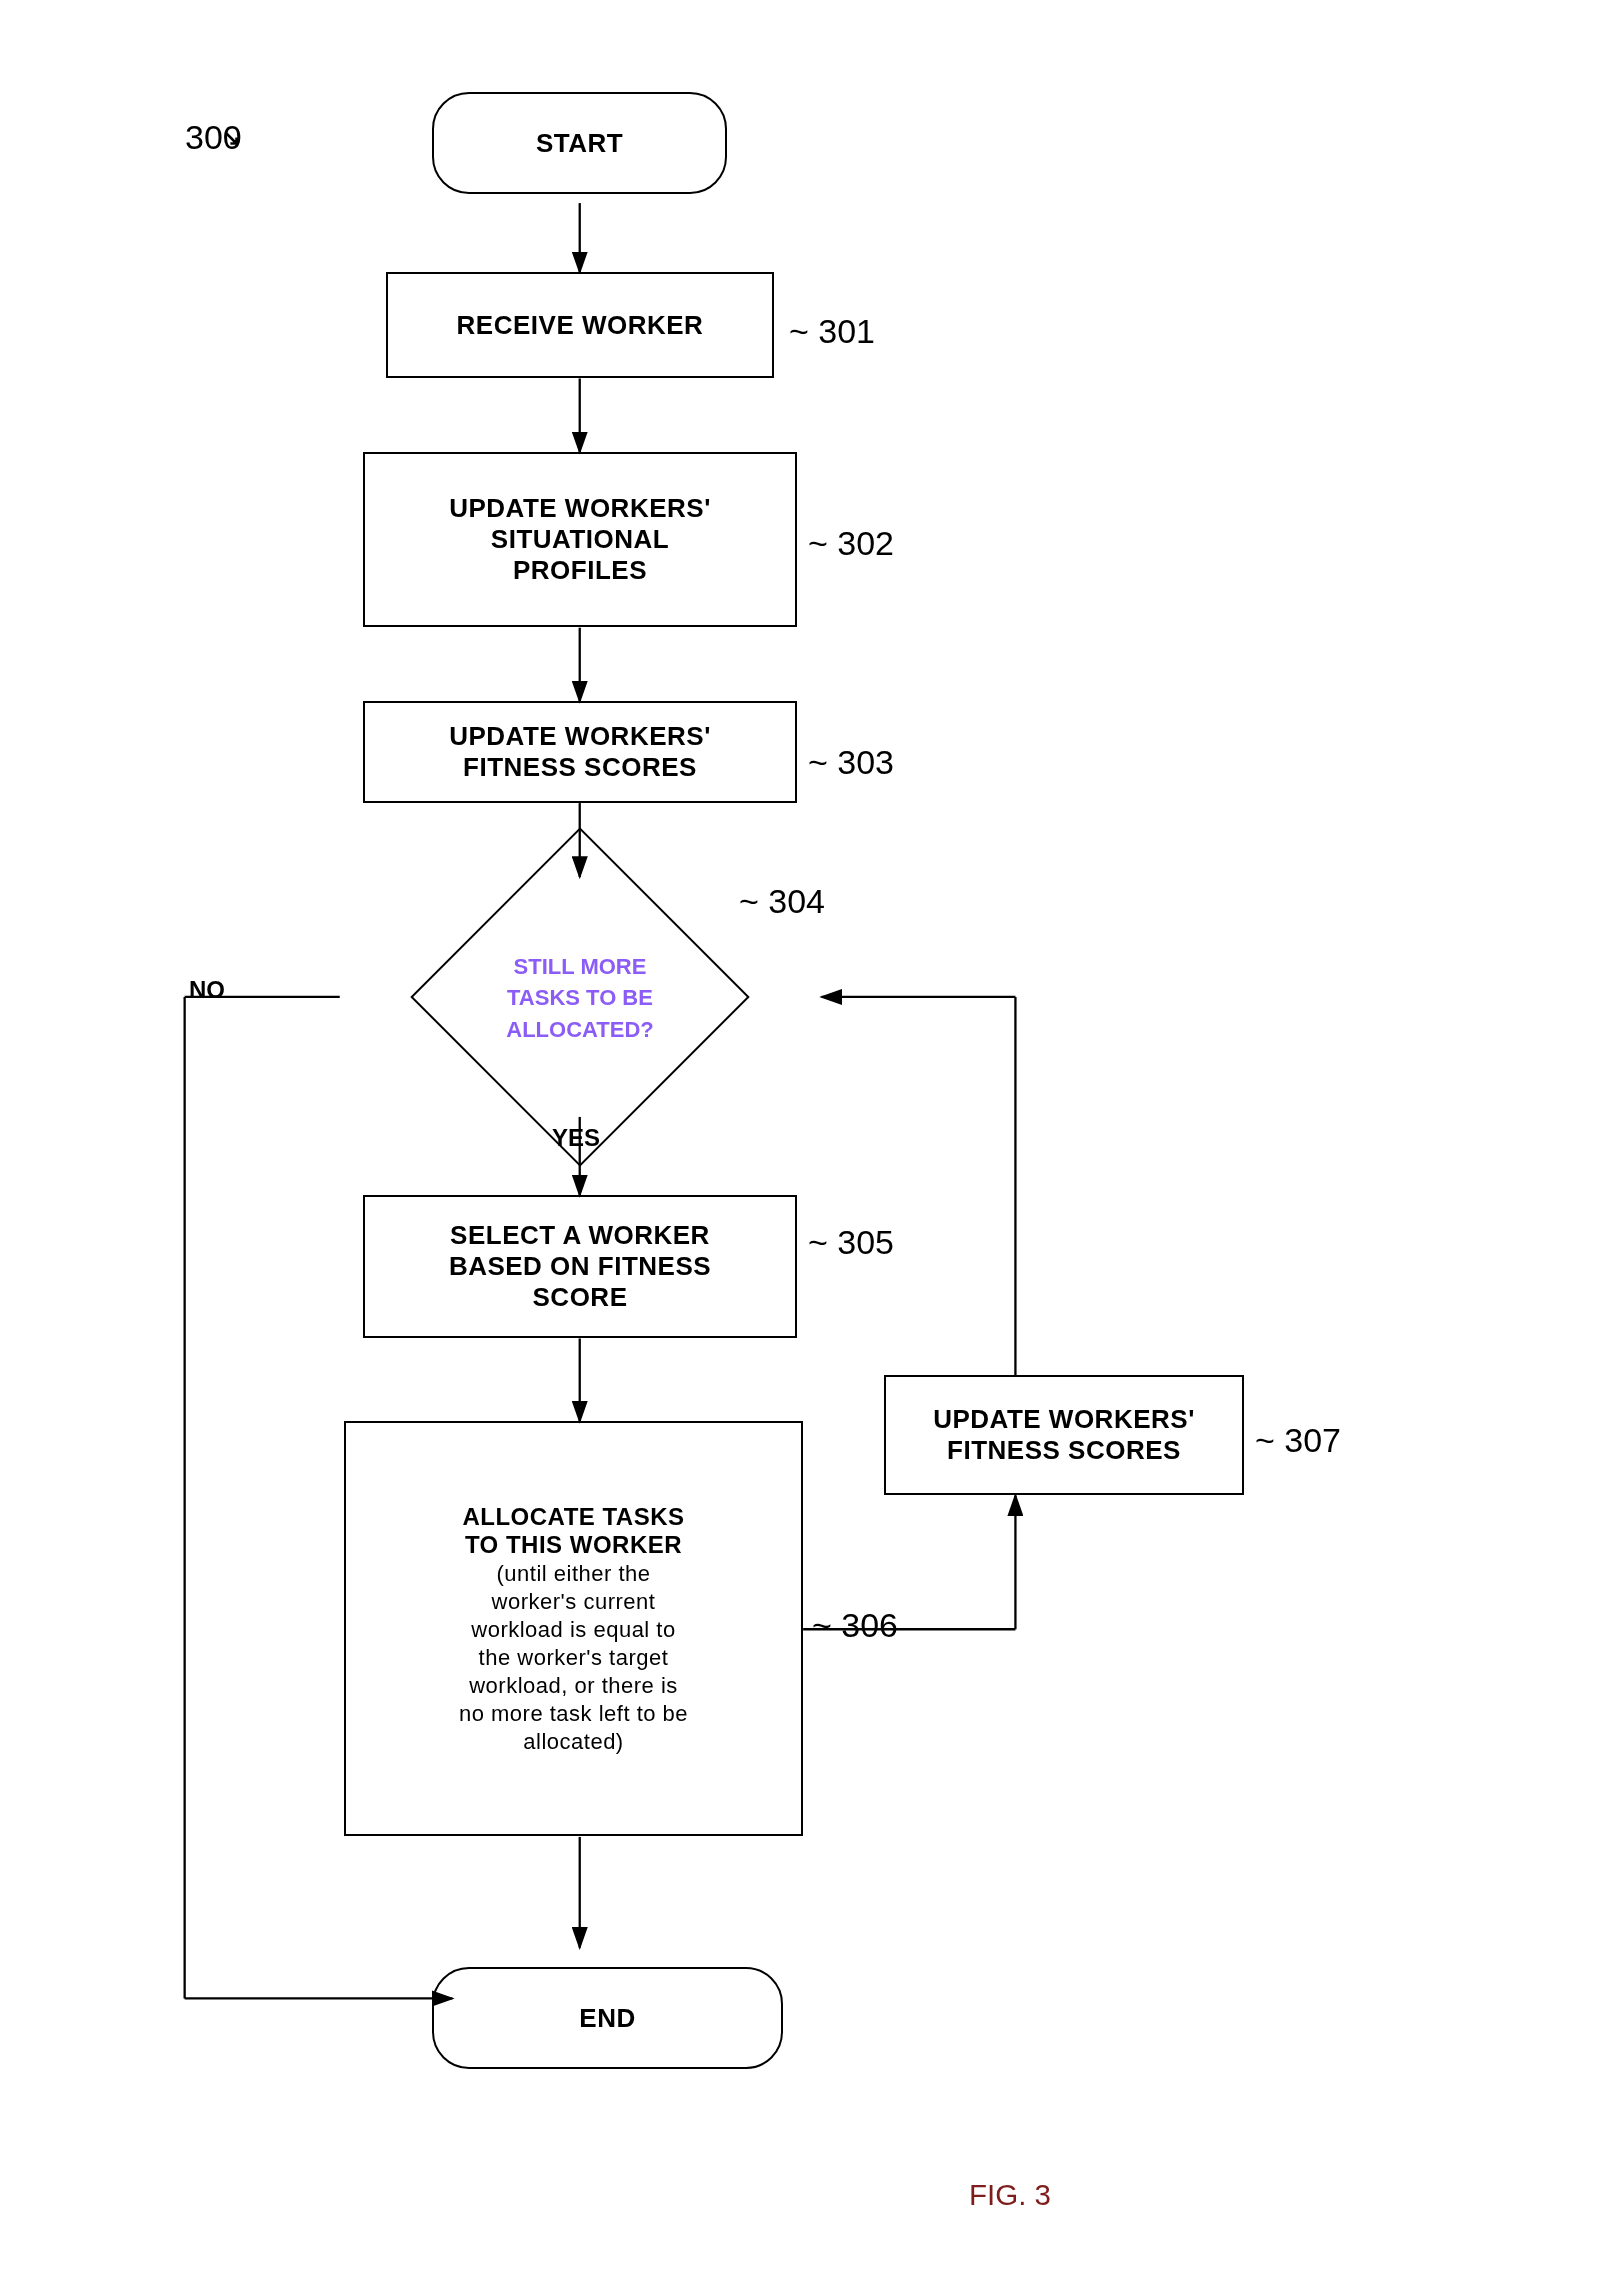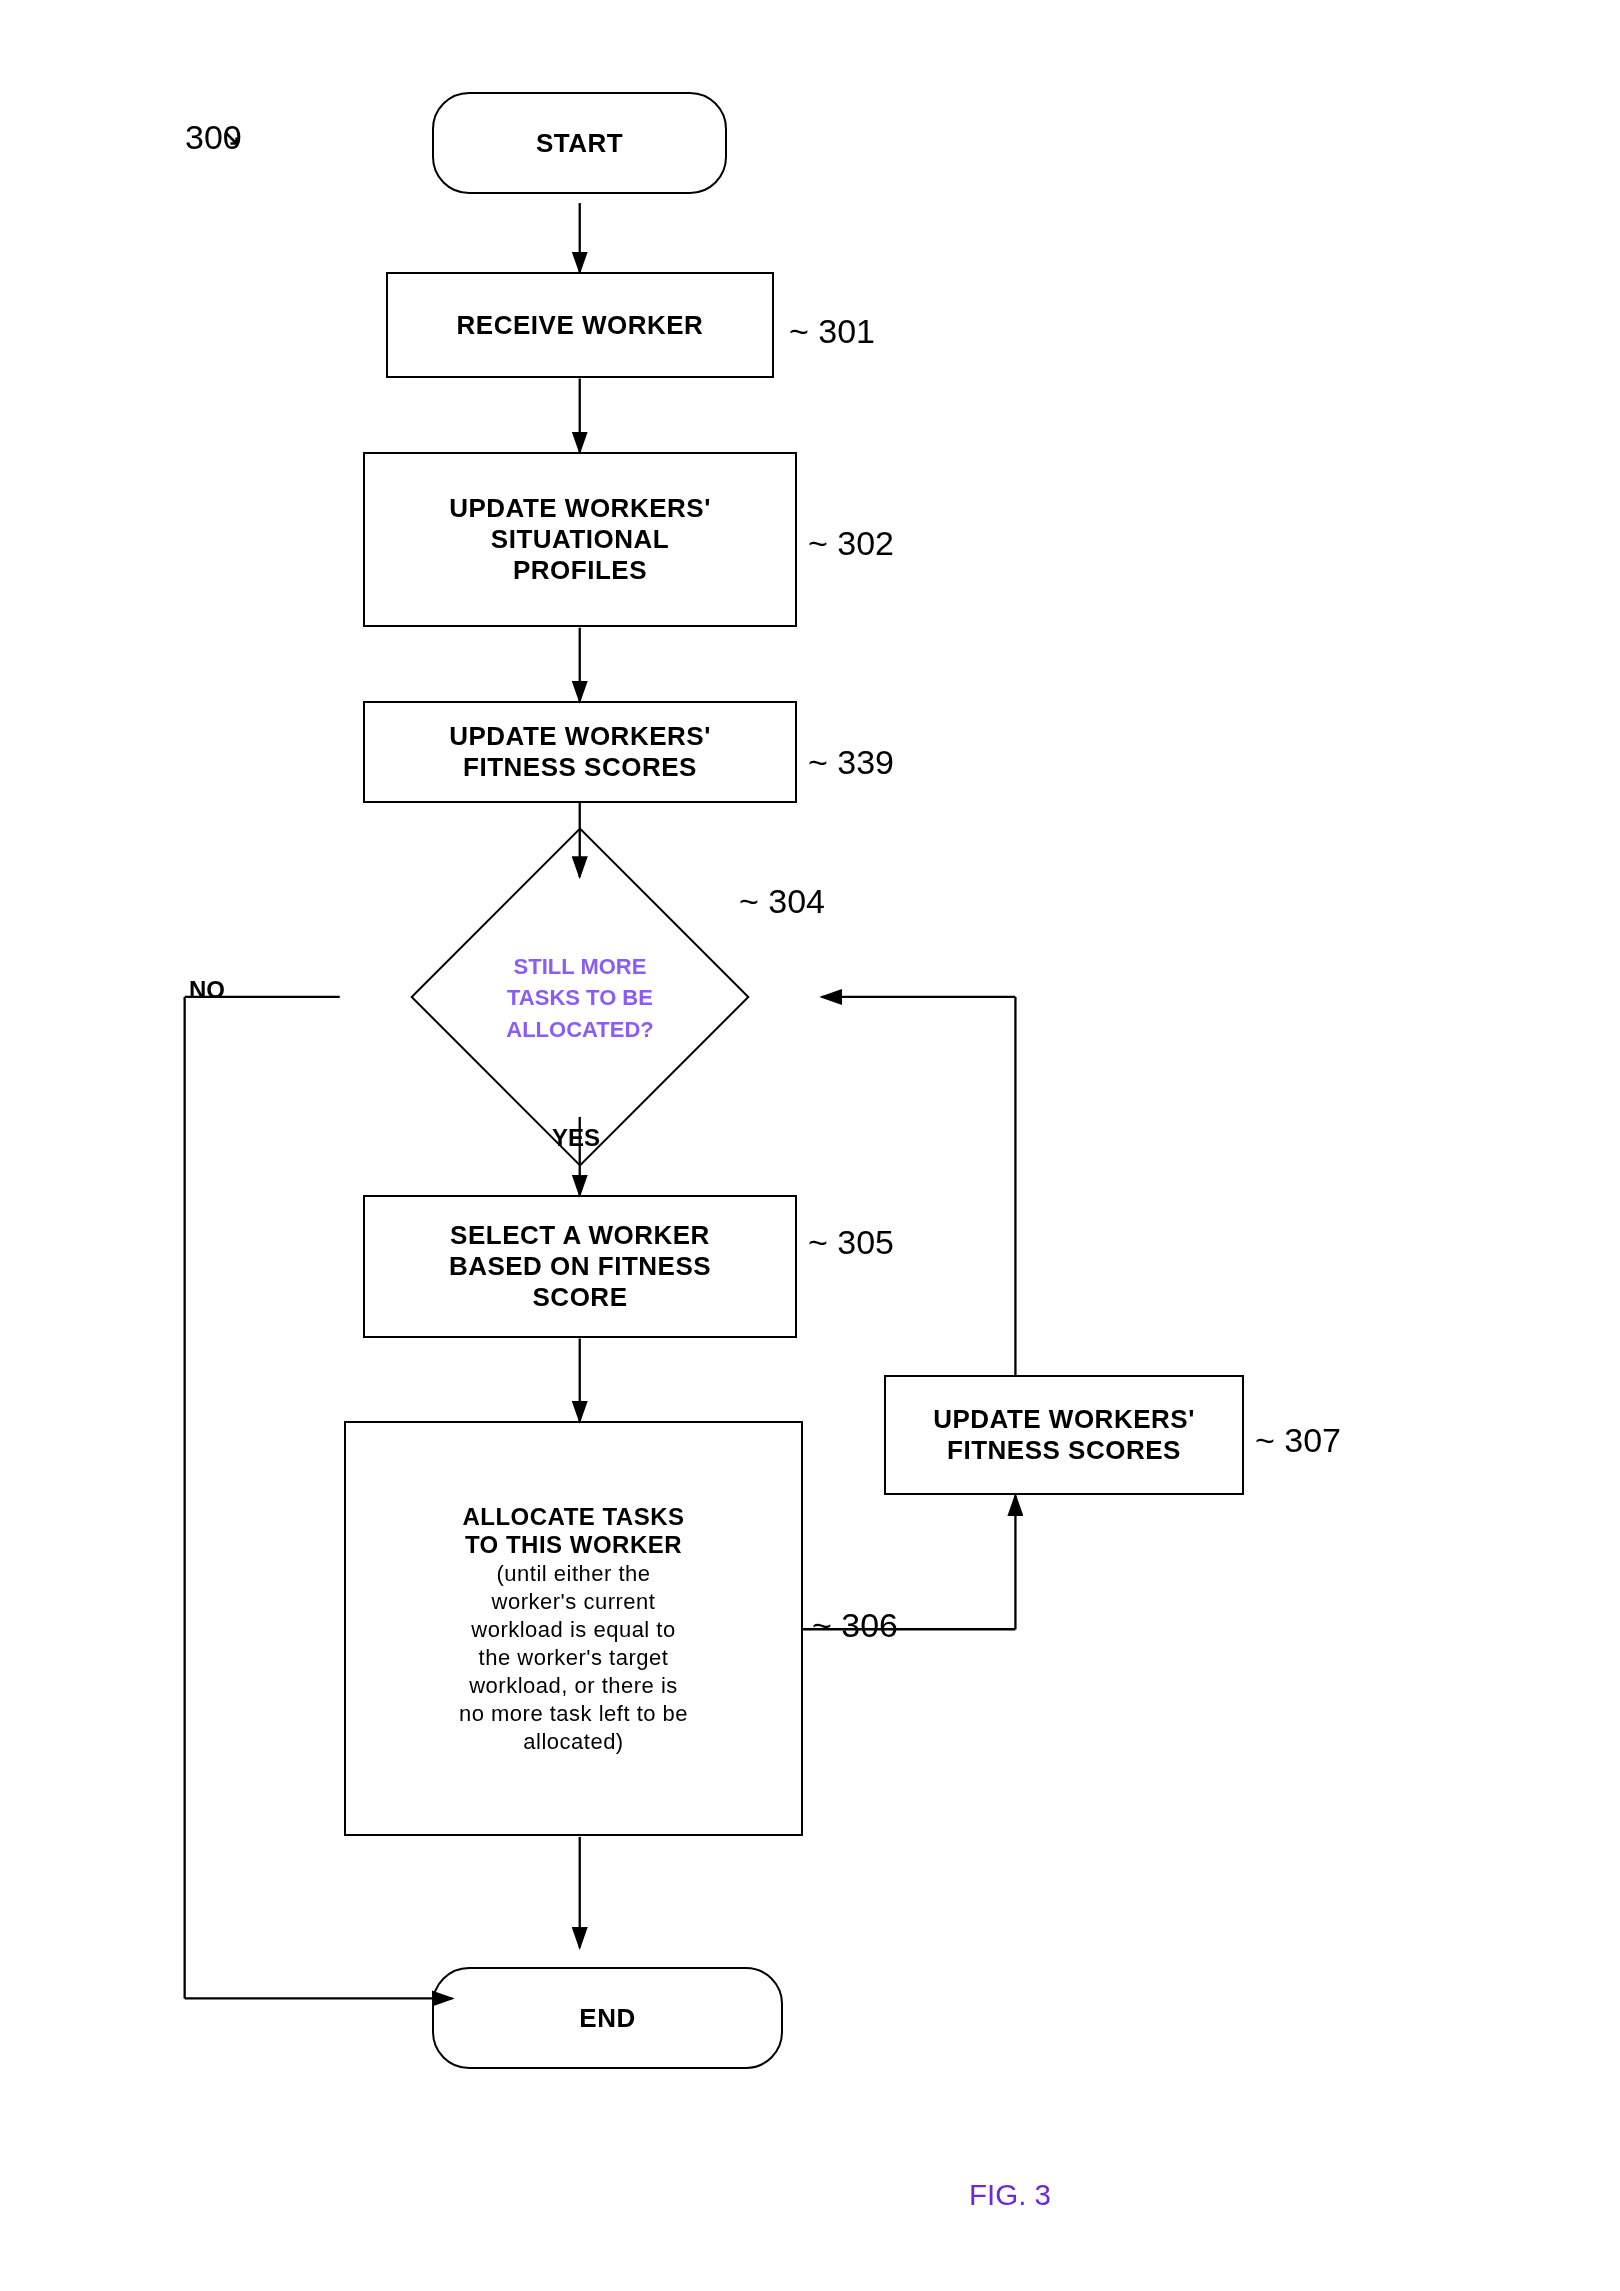--- a/index.html
+++ b/index.html
@@ -75,21 +75,21 @@
       color: #000;
     }
     .ref-label {
       position: absolute;
       font-size: 34px;
       color: #000;
     }
     .fig-label {
       position: absolute;
       font-size: 29.5px;
-      color: #6d28d9;
+      color: #7f1d1d;
     }
   </style>
 </head>
 <body>
 
 <div class="diagram-container">
 
   <svg class="arrows-svg" viewBox="0 0 1756 2483" width="1621" height="2292">
     <defs>
       <marker id="arrowhead" markerWidth="10" markerHeight="7" refX="9" refY="3.5" orient="auto">
@@ -141,21 +141,21 @@
     <span style="white-space:pre-line;">UPDATE WORKERS'
 SITUATIONAL
 PROFILES</span>
   </div>
   <div class="ref-label" style="left:808px; top:524px;">~ 302</div>
 
   <div class="node rect" style="left:363px; top:701px; width:434px; height:102px;">
     <span style="white-space:pre-line;">UPDATE WORKERS'
 FITNESS SCORES</span>
   </div>
-  <div class="ref-label" style="left:808px; top:743px;">~ 339</div>
+  <div class="ref-label" style="left:808px; top:743px;">~ 303</div>
 
   <div class="diamond-wrapper" style="left:460px; top:877px; width:240px; height:240px;">
     <div class="diamond"></div>
     <div class="diamond-text">
       <span style="white-space:pre-line; font-size:22px;">STILL MORE
 TASKS TO BE
 ALLOCATED?</span>
     </div>
   </div>
   <div class="ref-label" style="left:715px; top:882px;margin-left:24px;">~ 304</div>

